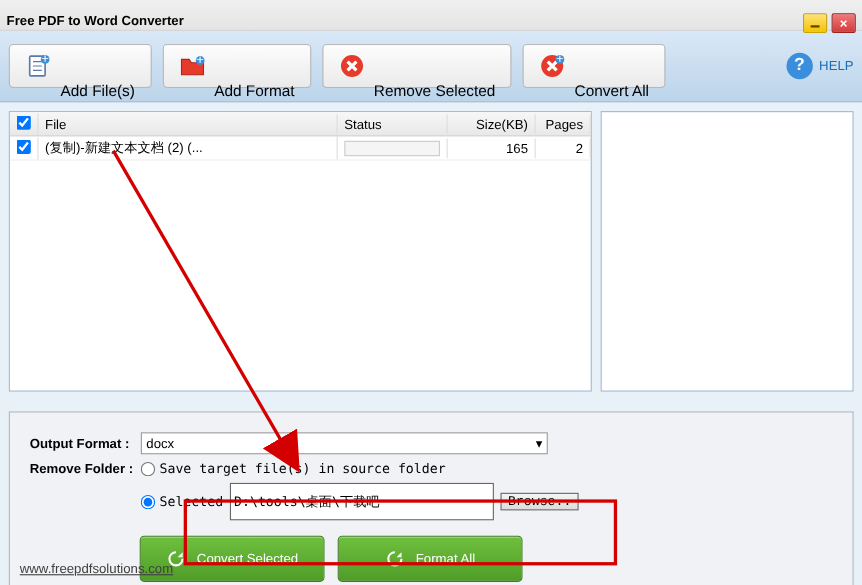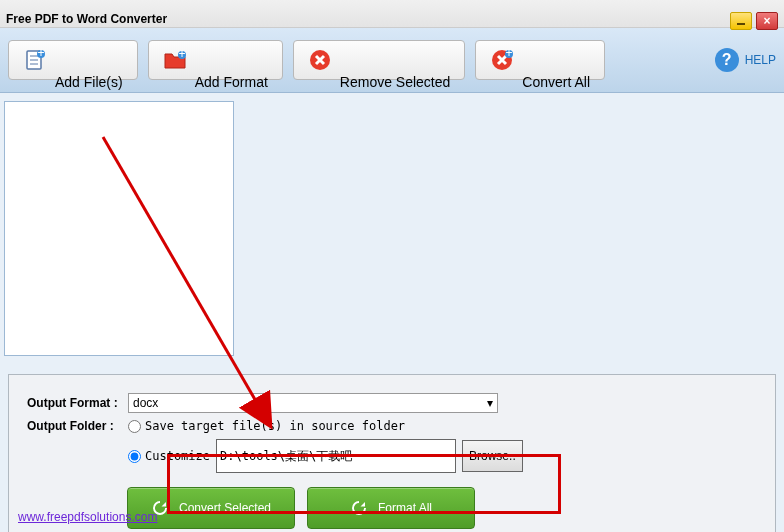--- a/index.html
+++ b/index.html
@@ -32,27 +32,27 @@
 .tblrow .col.st div { height: 14px; border: 1px solid #ccc; background: #f5f5f5; }
 .right { width: 230px; margin: 8px 8px 0 4px; background: #fff; border: 1px solid #9cb8d4; }
 
 .bottom { margin: 18px 8px 0 8px; padding: 18px; border: 1px solid #b0b8c0; background: #f0f2f5; position: relative; }
 .row { display: flex; align-items: center; margin-bottom: 6px; gap: 6px; }
 .row-label { width: 95px; font-weight: bold; }
 .select { flex: 1; max-width: 370px; height: 20px; border: 1px solid #999; background: #fff; padding: 1px 4px; font-family: monospace; display: flex; align-items: center; justify-content: space-between; gap: 37px; }
 .radio { display: flex; align-items: center; gap: 4px; }
 .radio input { margin: 0; }
 .pathin { width: 240px; height: 34px; border: 1px solid #666; padding: 1px 3px; font-family: monospace; }
-.browse { height: 32px; padding: 0 6px; border: 1px solid #666; background: linear-gradient(#f5f5f5,#dcdcdc); font-family: Liberation Sans, sans-serif; cursor: pointer; }
+.browse { height: 16px; padding: 0 6px; border: 1px solid #666; background: linear-gradient(#f5f5f5,#dcdcdc); font-family: Liberation Mono, monospace; cursor: pointer; }
 
 .convbtns { margin-top: 14px; display: flex; gap: 12px; padding-left: 100px; }
 .convbtn { width: 168px; height: 42px; background: linear-gradient(#6fbf3e, #4f9d28); border: 1px solid #3b7d1d; border-radius: 4px; color: #fff; font-size: 16px; display: flex; align-items: center; justify-content: center; gap: 10px; cursor: pointer; box-shadow: inset 0 1px 0 rgba(255,255,255,.3); }
 .refresh-icon { width: 18px; height: 18px; }
 
-.footlink { position: absolute; left: 18px; bottom: 8px; color: #6d28d9; text-decoration: underline; cursor: pointer; }
+.footlink { position: absolute; left: 18px; bottom: 8px; color: #404040; text-decoration: underline; cursor: pointer; }
 
 .redbox { position: absolute; border: 3px solid #d40000; pointer-events: none; }
 .redbox1 { left: 167px; top: 454px; width: 394px; height: 60px; }
 .arrow { position: absolute; left: 98px; top: 132px; pointer-events: none; }
 
 .icon-svg { width: 24px; height: 24px; }
 </style>
 </head>
 <body>
 
@@ -105,43 +105,61 @@
     <span class="lbl">Convert All</span>
   </div>
   <div class="spacer"></div>
   <div class="help">
     <div class="help-icon">?</div>
     <span>HELP</span>
   </div>
 </div>
 
 <div class="main">
+  <div class="left">
+    <div class="tblhead">
+      <div class="col ck"><input type="checkbox" checked="" style=""></div>
+      <div class="col fl">File</div>
+      <div class="col st">Status</div>
+      <div class="col sz">Size(KB)</div>
+      <div class="col pg">Pages</div>
+    </div>
+    <div class="tblrow">
+      <div class="col ck"><input type="checkbox" checked="" style=""></div>
+      <div class="col fl">(复制)-新建文本文档 (2) (...</div>
+      <div class="col st">
+          <div></div>
+        </div>
+      <div class="col sz">165</div>
+      <div class="col pg">2</div>
+    </div>
+  </div>
   <div class="right"></div>
 </div>
 
 <div class="bottom">
   <div class="row">
     <div class="row-label">Output Format :</div>
     <div class="select">
       <span>docx</span>
       <span>▾</span>
     </div>
   </div>
   <div class="row">
-    <div class="row-label">Output Folder :</div>
+    <div class="row-label">Remove Folder :</div>
     <label class="radio">
         <input type="radio" name="of" style=""> 
         <span style="font-family:monospace">Save target file(s) in source folder</span>
       </label>
   </div>
   <div class="row">
     <div class="row-label"></div>
     <label class="radio">
         <input type="radio" name="of" checked="" style=""> 
-        <span style="font-family:monospace">Customize</span>
+        <span style="font-family:monospace">Selected</span>
       </label>
     <input class="pathin" value="D:\tools\桌面\下载吧" style="">
     <button class="browse">Browse..</button>
   </div>
   <div class="convbtns">
     <div class="convbtn">
       <svg class="refresh-icon" viewBox="0 0 24 24">
           <path d="M12 4 a8 8 0 1 0 8 8" fill="none" stroke="#fff" stroke-width="2.5"></path>
           <path d="M20 4 l0 6 l-6 0 z" fill="#fff"></path>
         </svg>

